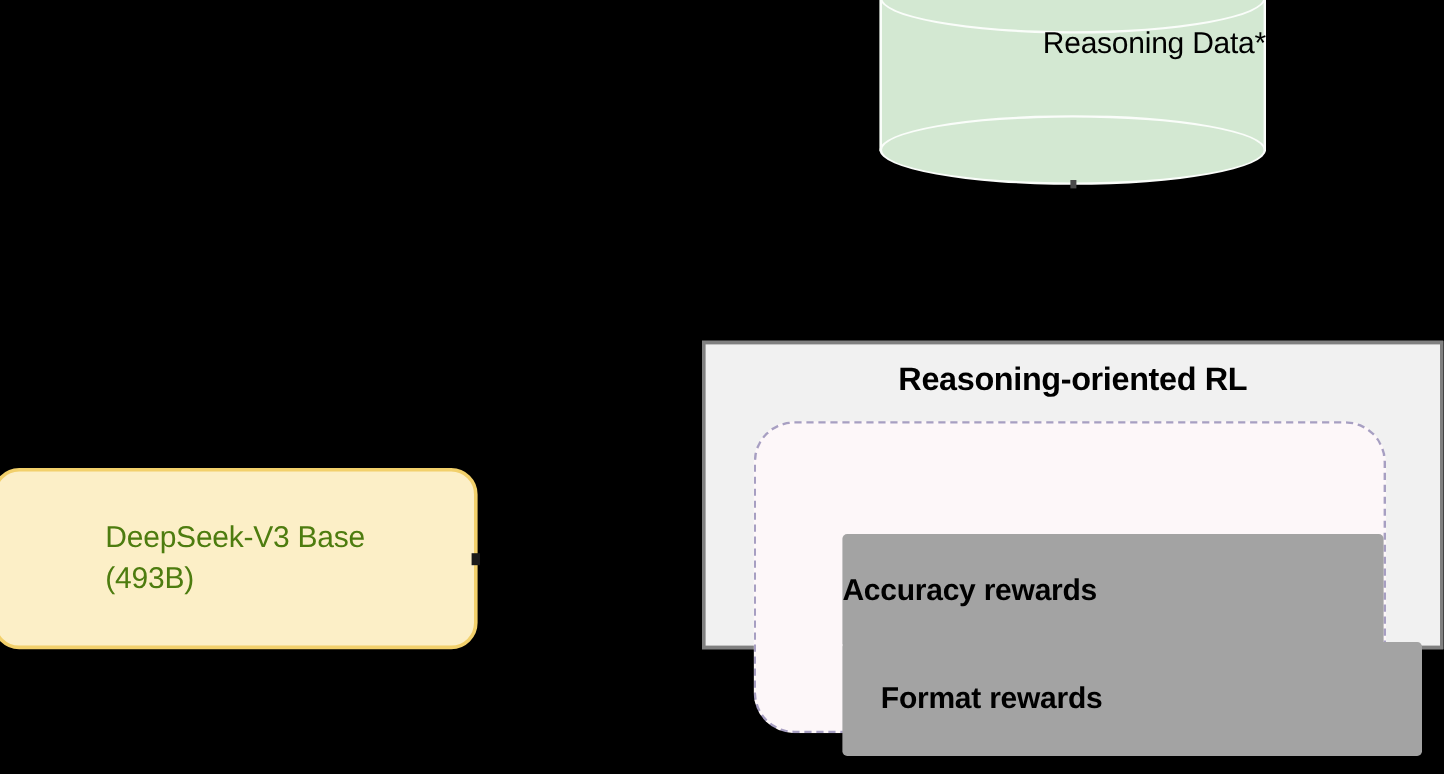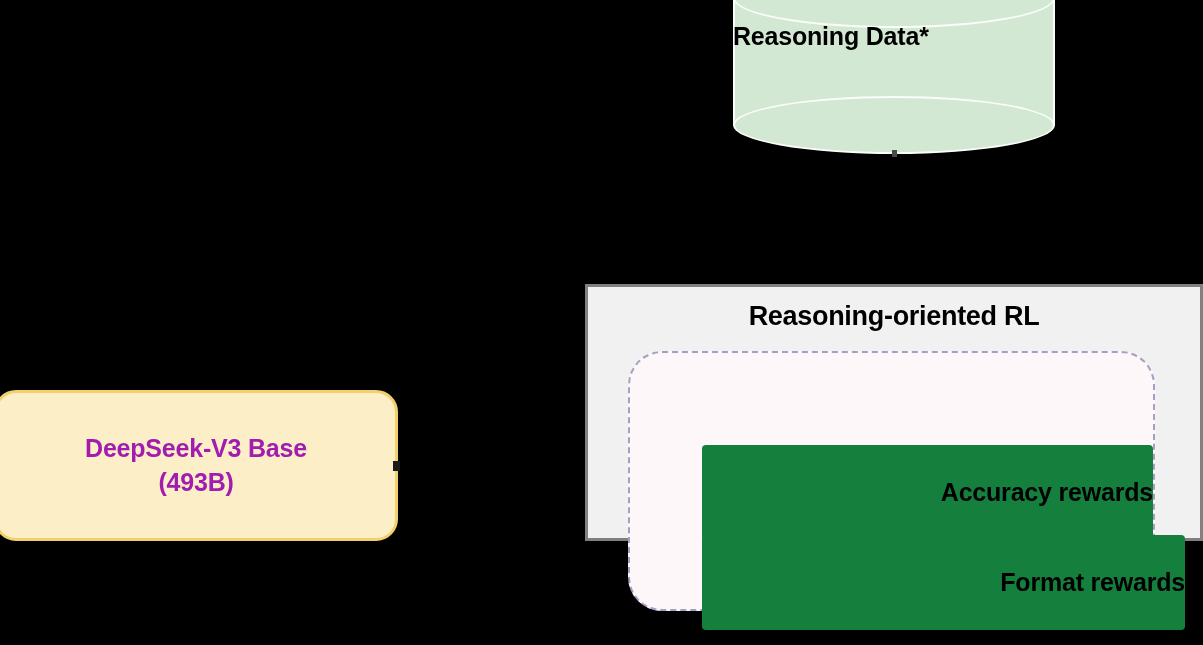--- a/index.html
+++ b/index.html
@@ -58,24 +58,24 @@
     background: #D3E8D2;
     border: 2px solid #FAFDFA;
     border-radius: 50% / 50%;
     box-sizing: border-box;
   }
   .cyl-label {
     position: absolute;
     left: 0;
     top: 52px;
     width: 322px;
-    text-align: left;
+    text-align: right;
     color: #000000;
     font-size: 25px;
-    font-weight: bold;
+    font-weight: normal;
     line-height: 1.32;
     letter-spacing: -0.2px;
     z-index: 5;
   }
 
   
   .cyl-arrow-stub {
     position: absolute;
     left: 892px;
     top: 150px;
@@ -93,24 +93,24 @@
     height: 151px;
     background: #FCEFC7;
     border: 3px solid #F2D06B;
     border-radius: 22px;
     box-sizing: border-box;
     display: flex;
     align-items: center;
     justify-content: center;
   }
   .base-label {
-    color: #a21caf;
+    color: #4d7c0f;
     font-size: 25px;
-    font-weight: bold;
-    text-align: center;
+    font-weight: normal;
+    text-align: left;
     line-height: 1.34;
     letter-spacing: -0.2px;
   }
   .base-arrow-stub {
     position: absolute;
     left: 393px;
     top: 461px;
     width: 7px;
     height: 10px;
     background: #1a1a1a;
@@ -151,25 +151,25 @@
     border-radius: 34px;
     box-sizing: border-box;
   }
 
   
   .reward-chip {
     position: absolute;
     left: 72px;
     width: 451px;
     height: 95px;
-    background: #15803d;
+    background: #a3a3a3;
     border-radius: 4px;
     display: flex;
     align-items: center;
-    justify-content: flex-end;
+    justify-content: flex-start;
   }
   .reward-chip.accuracy { top: 92px; }
   .reward-chip.format   { top: 182px; padding-left: 32px; }
   .reward-label {
     color: #000000;
     font-size: 25px;
     font-weight: bold;
     text-align: center;
     letter-spacing: -0.2px;
   }

